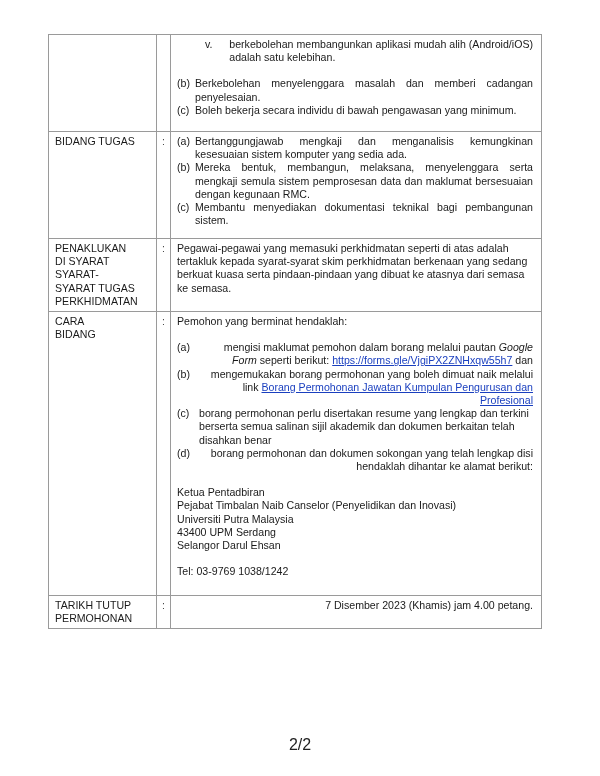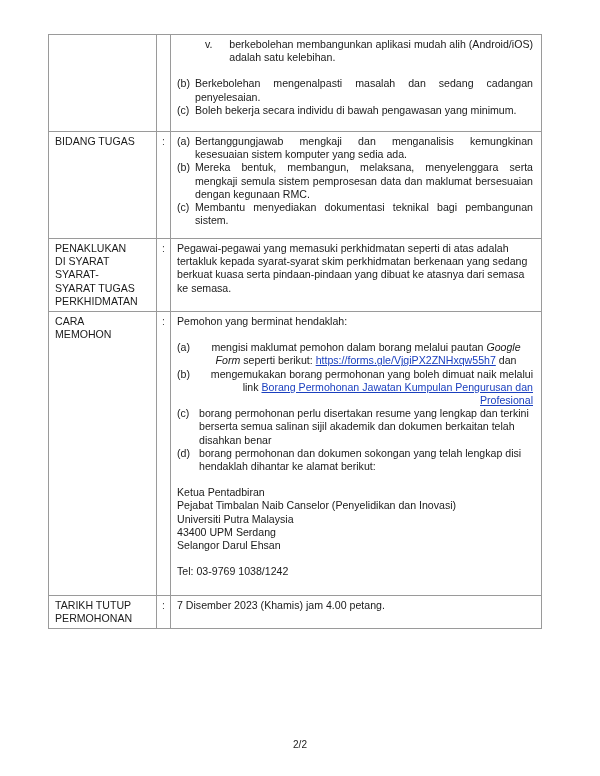--- a/index.html
+++ b/index.html
@@ -27,21 +27,21 @@
     .item-cara .mk { width: 22px; }
     .roman { display: flex; padding-left: 28px; }
     .roman .mk { width: 33px; }
     .gap { height: 13px; }
     .link { color: #1a3fbf; text-decoration: underline; }
     .bold { font-weight: normal; }
     .ital { font-style: italic; }
     .addr span { display: block; }
     .footer {
       position: absolute; top: 738px; left: 0; width: 600px; text-align: center;
-      font-size: 10px; color: #222;
+      font-size: 16px; color: #222;
     }
     .r1 { height: 97px; } .r2 { height: 107px; } .r3 { height: 71px; }
     .r4 { height: 284px; } .r5 { height: 29px; }
   </style>
 </head>
 <body>
 
 <div class="page">
   <table class="spec">
 
@@ -50,21 +50,21 @@
       <td class="lbl"></td>
       <td class="sep"></td>
       <td class="cnt">
         <div class="roman">
           <span class="mk">v.</span>
           <span class="tx">berkebolehan membangunkan aplikasi mudah alih (Android/iOS) adalah satu kelebihan.</span>
         </div>
         <div class="gap"></div>
         <div class="item item-ab">
           <span class="mk">(b)</span>
-          <span class="tx" style="padding-left:4px">Berkebolehan mengenalpasti masalah dan sedang cadangan penyelesaian.</span>
+          <span class="tx" style="padding-left:4px">Berkebolehan menyelenggara masalah dan memberi cadangan penyelesaian.</span>
         </div>
         <div class="item item-ab">
           <span class="mk">(c)</span>
           <span class="tx" style="padding-left:4px">Boleh bekerja secara individu di bawah pengawasan yang minimum.</span>
         </div>
       </td>
     </tr>
 
     <tr class="r2">
       <td class="lbl">
@@ -95,60 +95,60 @@
         <span class="lbl-line">SYARAT TUGAS</span>
         <span class="lbl-line">PERKHIDMATAN</span>
       </td>
       <td class="sep">:</td>
       <td class="cnt" style="text-align:left">Pegawai-pegawai yang memasuki perkhidmatan seperti di atas adalah tertakluk kepada syarat-syarat skim perkhidmatan berkenaan yang sedang berkuat kuasa serta pindaan-pindaan yang dibuat ke atasnya dari semasa ke semasa.</td>
     </tr>
 
     <tr class="r4">
       <td class="lbl">
         <span class="lbl-line">CARA</span>
-        <span class="lbl-line">MEMOHON</span>
+        <span class="lbl-line">BIDANG</span>
       </td>
       <td class="sep">:</td>
       <td class="cnt" style="text-align:left">
         <div>Pemohon yang berminat hendaklah:</div>
         <div class="gap"></div>
         <div class="item item-cara">
           <span class="mk">(a)</span>
-          <span class="tx" style="text-align:center"><span>mengisi maklumat pemohon  dalam borang melalui  pautan </span><span class="ital">Google Form</span><span> seperti berikut: </span><span class="link">https://forms.gle/VjgiPX2ZNHxqw55h7</span><span> dan</span></span>
+          <span class="tx" style="text-align:right"><span>mengisi maklumat pemohon  dalam borang melalui  pautan </span><span class="ital">Google Form</span><span> seperti berikut: </span><span class="link">https://forms.gle/VjgiPX2ZNHxqw55h7</span><span> dan</span></span>
         </div>
         <div class="item item-cara">
           <span class="mk">(b)</span>
           <span class="tx" style="text-align:right"><span>mengemukakan  borang permohonan yang boleh dimuat naik melalui link </span><span class="link">Borang Permohonan Jawatan Kumpulan Pengurusan dan Profesional</span></span>
         </div>
         <div class="item item-cara">
           <span class="mk">(c)</span>
           <span class="tx" style="text-align:left">borang permohonan perlu disertakan resume yang lengkap dan terkini berserta semua salinan sijil akademik dan dokumen berkaitan telah disahkan benar</span>
         </div>
         <div class="item item-cara">
           <span class="mk">(d)</span>
-          <span class="tx" style="text-align:left">borang permohonan dan dokumen sokongan yang telah lengkap disi hendaklah dihantar ke alamat berikut:</span>
+          <span class="tx" style="text-align:right">borang permohonan dan dokumen sokongan yang telah lengkap disi hendaklah dihantar ke alamat berikut:</span>
         </div>
         <div class="gap"></div>
         <div class="addr">
           <span class="bold">Ketua Pentadbiran</span>
           <span>Pejabat Timbalan Naib Canselor (Penyelidikan dan Inovasi)</span>
           <span>Universiti Putra Malaysia</span>
           <span>43400 UPM Serdang</span>
           <span>Selangor Darul Ehsan</span>
         </div>
         <div class="gap"></div>
         <div>Tel: 03-9769 1038/1242</div>
       </td>
     </tr>
 
     <tr class="r5">
       <td class="lbl">
         <span class="lbl-line">TARIKH TUTUP</span>
         <span class="lbl-line">PERMOHONAN</span>
       </td>
       <td class="sep">:</td>
-      <td class="cnt bold" style="text-align:left">7 Disember 2023 (Khamis) jam 4.00 petang.</td>
+      <td class="cnt bold" style="text-align:right">7 Disember 2023 (Khamis) jam 4.00 petang.</td>
     </tr>
   </tbody>
     </table>
 
   <div class="footer">2/2</div>
 </div>
 
 </body></html>

